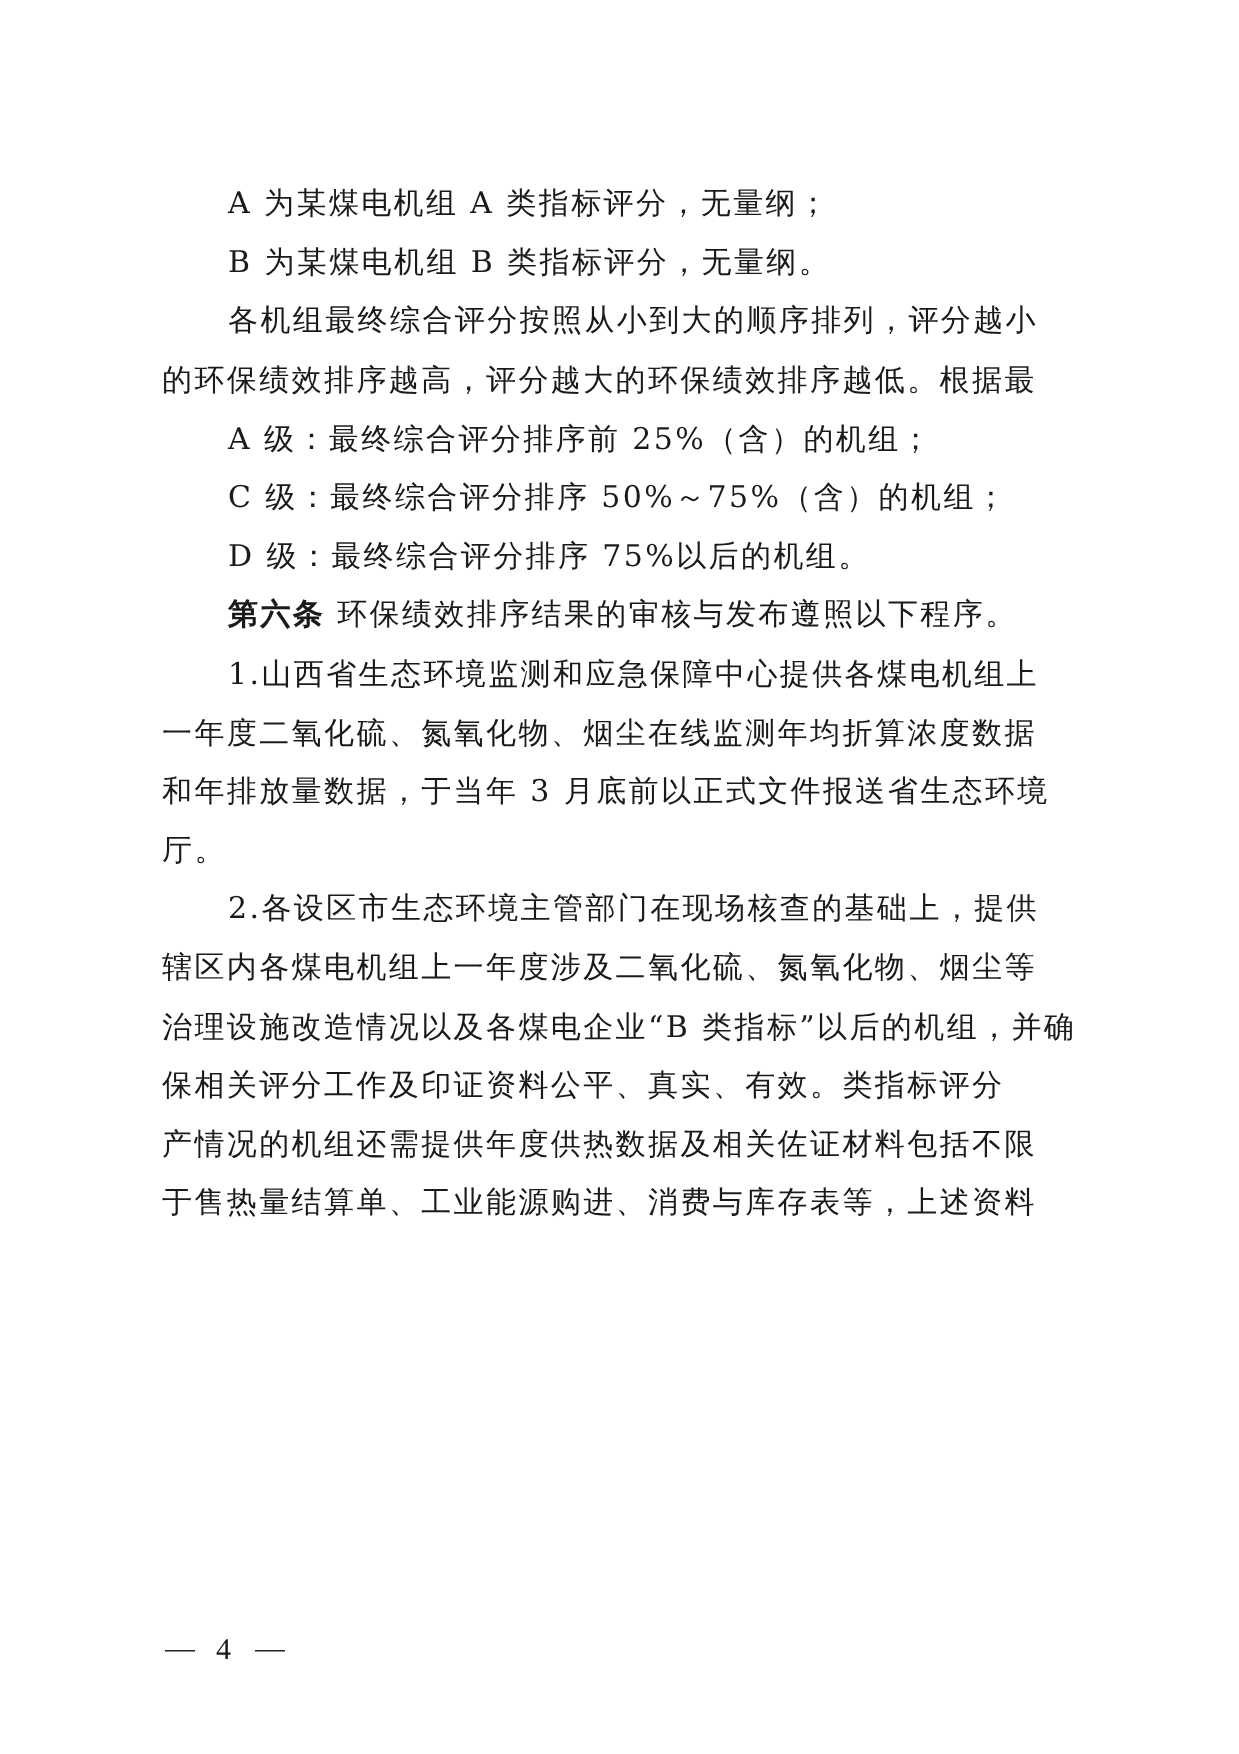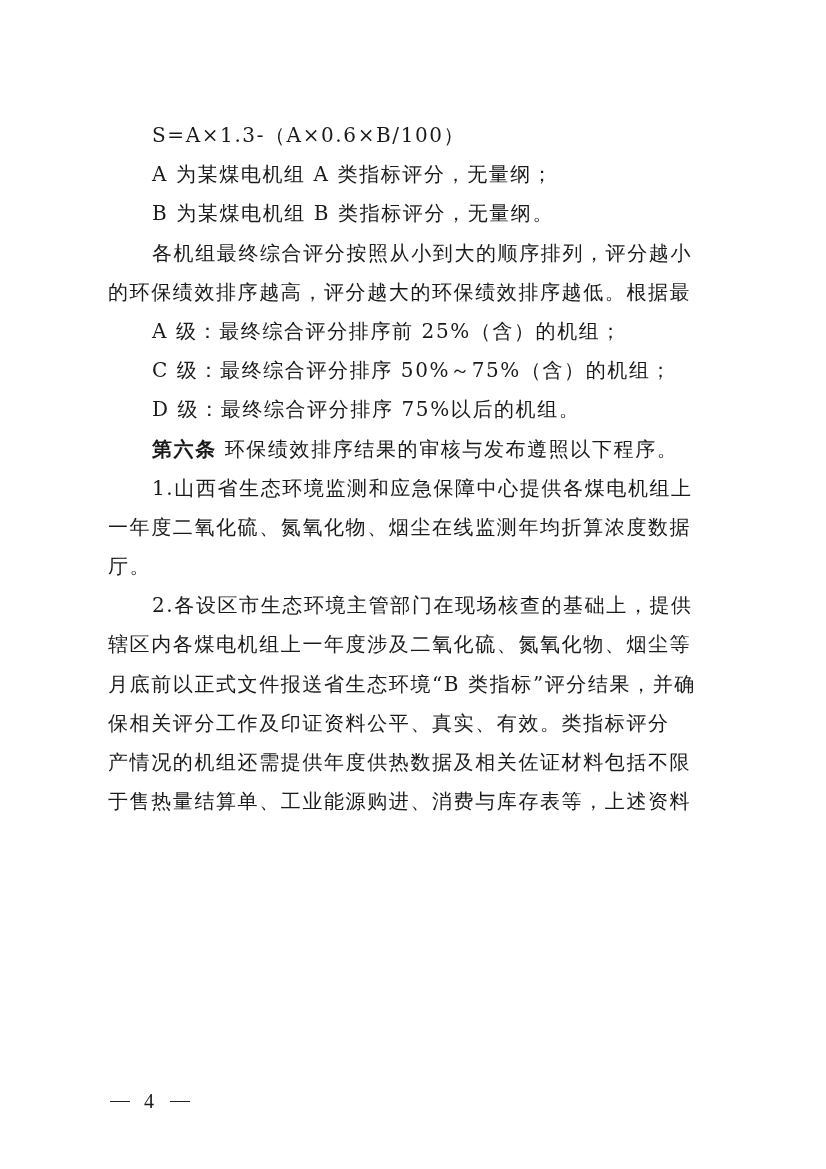--- a/index.html
+++ b/index.html
@@ -57,40 +57,40 @@
       margin: 0 14px 0 0;
     }
     .footer .dash.right { margin: 0 0 0 14px; }
     .footer .num { display: inline-block; vertical-align: middle; }
   </style>
 </head>
 <body>
 
 <div class="page">
   <div class="body-text">
-    <span class="line indent">S=A×1.3-（A×0.6×B/100）</span>
     <span class="line indent">A 为某煤电机组 A 类指标评分，无量纲；</span>
     <span class="line indent">B 为某煤电机组 B 类指标评分，无量纲。</span>
 
     <span class="line indent">各机组最终综合评分按照从小到大的顺序排列，评分越小</span>
     <span class="line">的环保绩效排序越高，评分越大的环保绩效排序越低。根据最</span>
 
     <span class="line indent">A 级：最终综合评分排序前 25%（含）的机组；</span>
     <span class="line indent">C 级：最终综合评分排序 50%～75%（含）的机组；</span>
     <span class="line indent">D 级：最终综合评分排序 75%以后的机组。</span>
 
     <span class="line indent"><span class="bold">第六条</span><span> 环保绩效排序结果的审核与发布遵照以下程序。</span></span>
 
     <span class="line indent">1.山西省生态环境监测和应急保障中心提供各煤电机组上</span>
     <span class="line">一年度二氧化硫、氮氧化物、烟尘在线监测年均折算浓度数据</span>
+    <span class="line">和年排放量数据，于当年 3 月底前以正式文件报送省生态环境</span>
     <span class="line">厅。</span>
 
     <span class="line indent">2.各设区市生态环境主管部门在现场核查的基础上，提供</span>
     <span class="line">辖区内各煤电机组上一年度涉及二氧化硫、氮氧化物、烟尘等</span>
-    <span class="line">月底前以正式文件报送省生态环境“B 类指标”评分结果，并确</span>
+    <span class="line">治理设施改造情况以及各煤电企业“B 类指标”以后的机组，并确</span>
     <span class="line">保相关评分工作及印证资料公平、真实、有效。类指标评分</span>
     <span class="line">产情况的机组还需提供年度供热数据及相关佐证材料包括不限</span>
     <span class="line">于售热量结算单、工业能源购进、消费与库存表等，上述资料</span>
   </div>
 
   <div class="footer">
     <span class="dash"></span><span class="num">4</span><span class="dash right"></span>
   </div>
 </div>
 

